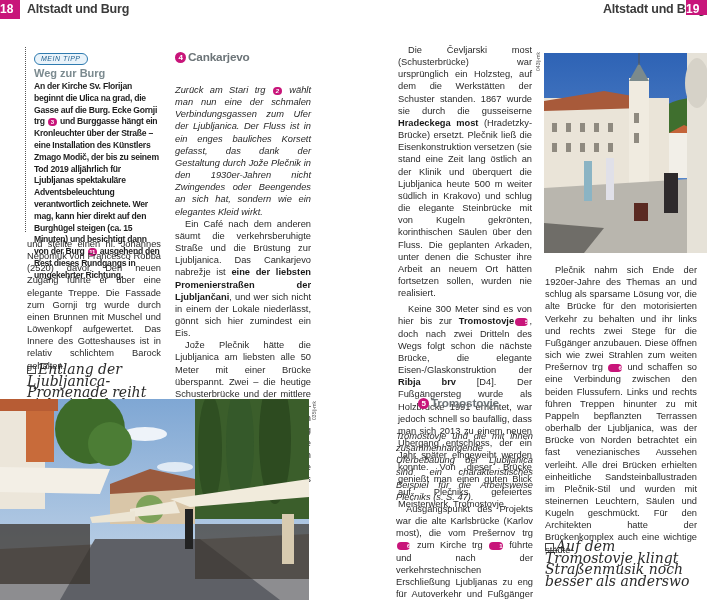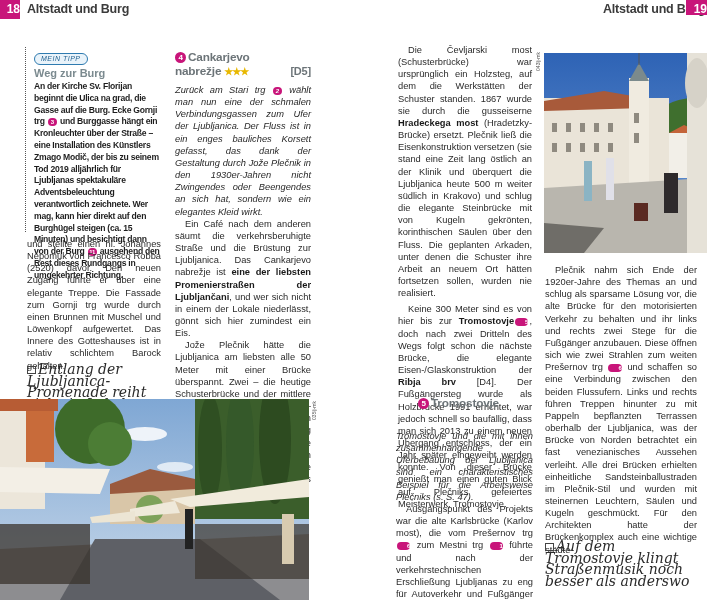--- a/index.html
+++ b/index.html
@@ -5,21 +5,21 @@
     html, body { margin: 0; padding: 0; }
     body {
       width: 707px; height: 600px; position: relative; overflow: hidden;
       background: #ffffff; color: #2a2a2a;
       font-family: "Liberation Sans", sans-serif;
     }
     .abs { position: absolute; }
     
     .pagenum {
       background: #c8157a; color: #fff; font-weight: bold;
-      font-size: 12px; line-height: 19px; text-align: right;
+      font-size: 12px; line-height: 19px; text-align: left;
     }
     .runhead { font-size: 12.5px; font-weight: bold; color: #3b3b3b; line-height: 19px; letter-spacing: -0.2px; }
     
     .body {
       font-size: 9.3px; line-height: 12.15px; text-align: justify; color: #2a2a2a;
       hyphens: manual;
     }
     .body p { margin: 0; }
     .body p.ind { text-indent: 10px; }
     .body b { color: #1a1a1a; }
@@ -70,21 +70,20 @@
 <div class="abs body" style="left:27px;top:238px;width:134px;">
   <p>und stellte einen hl. Johannes Nepomuk von Francesco Robba (2520) davor. Den neuen Zugang führte er über eine elegante Treppe. Die Fassade zum Gornji trg wurde durch einen Brunnen mit Muschel und Löwenkopf aufgewertet. Das Innere des Gotteshauses ist in relativ schlichtem Barock gehalten.</p>
 </div>
 
 <div class="abs caption" style="left:27px;top:364px;width:140px;">
   <span class="capicon"></span><span>Entlang der Ljubljanica-Promenade reiht sich ein Lokal an das nächste</span>
 </div>
 
 <div class="abs" style="left:175px;top:50px;width:136px;">
   <div class="sechead"><span class="secnum">4</span><span>Cankarjevo</span></div>
-  <div class="sechead"><span>nabrežje</span> <span class="stars">★★★</span><span class="gridref">[D5]</span></div>
 </div>
 
 <div class="abs body" style="left:175px;top:84px;width:136px;">
   <p class="italic"><span>Zurück am Stari trg </span><span class="pin">2</span><span> wählt man nun eine der schmalen Verbindungsgassen zum Ufer der Ljubljanica. Der Fluss ist in ein enges bauliches Korsett gefasst, das dank der Gestaltung durch Jože Plečnik in den 1930er-Jahren nicht Zwingendes oder Beengendes an sich hat, sondern wie ein elegantes Kleid wirkt.</span></p>
   <p class="ind"><span>Ein Café nach dem anderen säumt die verkehrsberuhigte Straße und die Brüstung zur Ljubljanica. Das Cankarjevo nabrežje ist </span><b>eine der liebsten Promenierstraßen der Ljubljančani</b><span>, und wer sich nicht in einem der Lokale niederlässt, gönnt sich hier zumindest ein Eis.</span></p>
   <p class="ind"><span>Jože Plečnik hätte die Ljubljanica am liebsten alle 50 Meter mit einer Brücke überspannt. Zwei – die heutige Schusterbrücke und der mittlere Steg der Dreibrücken </span><span class="pin">5</span><span> – existierten bereits, als sich Plečnik an die Neugestaltung der Ljubljanica-Ufer machte. Die Ljubljanica floss damals noch relativ ungebändigt durch die Stadt – Plečnik zwang sie in das Korsett aus Stein.</span></p>
 </div>
 
 <div class="abs photo" style="left:0;top:399px;width:309px;height:201px;">
   <svg width="309" height="201" viewBox="0 0 309 201">
@@ -137,21 +136,21 @@
   <p class="ind"><span>Die Čevljarski most (Schusterbrücke) war ursprünglich ein Holzsteg, auf dem die Werkstätten der Schuster standen. 1867 wurde sie durch die gusseiserne </span><b>Hradeckega most</b><span> (Hradetzky-Brücke) ersetzt. Plečnik ließ die Eisenkonstruktion versetzen (sie stand eine Zeit lang östlich an der Klinik und überquert die Ljubljanica heute 500 m weiter südlich in Krakovo) und schlug die elegante Steinbrücke mit von Kugeln gekrönten, korinthischen Säulen über den Fluss. Die geplanten Arkaden, unter denen die Schuster ihre Arbeit an neuem Ort hätten fortsetzen sollen, wurden nie realisiert.</span></p>
   <p class="ind" style="margin-top:4px;"><span>Keine 300 Meter sind es von hier bis zur </span><b>Tromostovje</b><span class="pin">5</span><span>, doch nach zwei Dritteln des Wegs folgt schon die nächste Brücke, die elegante Eisen-/Glaskonstruktion der </span><b>Ribja brv</b><span> [D4]. Der Fußgängersteg wurde als Holzbrücke 1991 errichtet, war jedoch schnell so baufällig, dass man sich 2013 zu einem neuen Übergang entschloss, der ein Jahr später eingeweiht werden konnte. Von dieser Brücke genießt man einen guten Blick auf Plečniks gefeiertes Meisterwerk, Tromostovje.</span></p>
 </div>
 
 <div class="abs" style="left:418px;top:396px;width:137px;">
   <div class="sechead"><span class="secnum">5</span><span>Tromostovje</span></div>
 </div>
 
 <div class="abs body" style="left:396px;top:430px;width:137px;">
   <p class="italic">Tromostovje und die mit ihnen zusammenhängende Uferbebauung der Ljubljanica sind ein charakteristisches Beispiel für die Arbeitsweise Plečniks (s. S. 47).</p>
-  <p class="ind"><span>Ausgangspunkt des Projekts war die alte Karlsbrücke (Karlov most), die vom Prešernov trg </span><span class="pin">6</span><span> zum Mestni trg </span><span class="pin">1</span><span> führte und nach der verkehrstechnischen Erschließung Ljubljanas zu eng für Autoverkehr und Fußgänger geworden war.</span></p>
+  <p class="ind"><span>Ausgangspunkt des Projekts war die alte Karlsbrücke (Karlov most), die vom Prešernov trg </span><span class="pin">6</span><span> zum Kirche trg </span><span class="pin">1</span><span> führte und nach der verkehrstechnischen Erschließung Ljubljanas zu eng für Autoverkehr und Fußgänger geworden war.</span></p>
 </div>
 
 <div class="abs credit" style="left:535px;top:52px;">043lj-mk</div>
 <div class="abs photo" style="left:544px;top:53px;width:163px;height:200px;">
   <svg width="163" height="200" viewBox="0 0 163 200">
     <defs>
       <linearGradient id="sky2" x1="0" y1="0" x2="0" y2="1">
           <stop offset="0" stop-color="#2e63b5"></stop>
           <stop offset="1" stop-color="#6f9bd6"></stop>
         </linearGradient>

